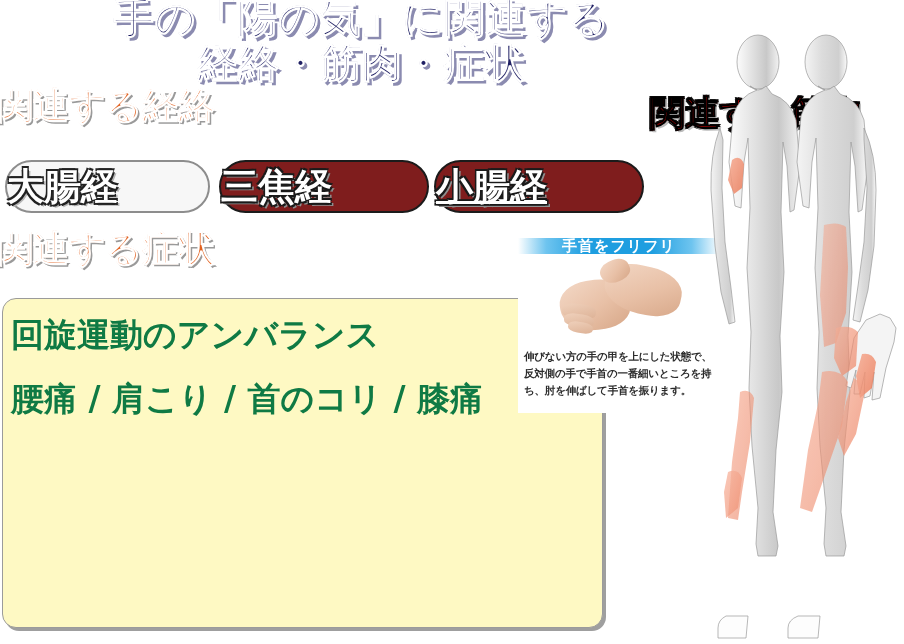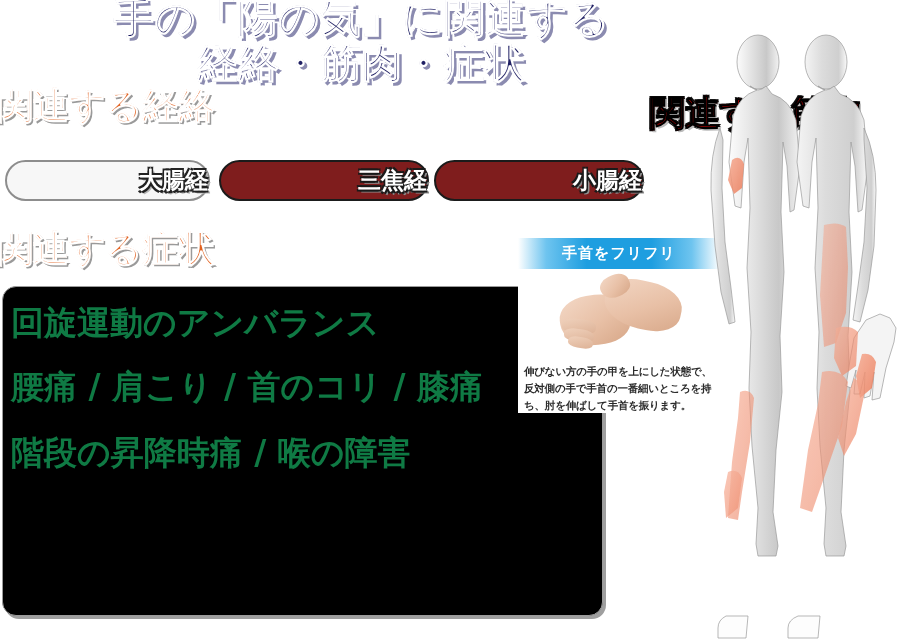--- a/index.html
+++ b/index.html
@@ -48,24 +48,24 @@
     color:#ee0000;white-space:nowrap;
     -webkit-text-stroke:1px #000000;
     text-shadow:
       2px 2px 0 #bdbdbd,
       -1.4px -1.4px 0 #111, 1.4px -1.4px 0 #111,
       -1.4px 1.4px 0 #111, 1.4px 1.4px 0 #111;
   }
 
   
   .btn{
-    position:absolute;top:160px;height:41px;
+    position:absolute;top:160px;height:53px;
     border-radius:27px;
-    display:flex;align-items:center;justify-content:flex-end;
-    font-size:23px;font-weight:bold;
+    display:flex;align-items:center;justify-content:flex-start;
+    font-size:37px;font-weight:bold;
     box-sizing:border-box;
     white-space:nowrap;
   }
   .btn.inactive{
     left:5px;width:205px;
     background:#f7f7f7;border:2px solid #8d8d8d;
     color:#ffffff;
     text-shadow:
       -1.6px -1.6px 0 #222, 1.6px -1.6px 0 #222,
       -1.6px 1.6px 0 #222, 1.6px 1.6px 0 #222,
@@ -73,53 +73,53 @@
   }
   .btn.active{
     background:#7f1d1d;border:2px solid #1b1b1b;
     color:#ffffff;
     text-shadow:
       -1.6px -1.6px 0 #1a1a1a, 1.6px -1.6px 0 #1a1a1a,
       -1.6px 1.6px 0 #1a1a1a, 1.6px 1.6px 0 #1a1a1a,
       3px 3px 0 #8f8f8f;
   }
   #btn-sanshou{left:219px;width:210px;}
-  #btn-shouchou{left:434px;width:210px;}
+  #btn-shouchou{left:434px;width:210px;text-decoration:underline;}
 
   
   .sym-box{
-    position:absolute;left:2px;top:286px;
+    position:absolute;left:2px;top:298px;
     width:601px;height:330px;
-    background:#000000;
+    background:#fef9c3;
     border:1px solid #9b9b9b;
     border-radius:14px;
     box-shadow:3px 3px 0 #9f9f9f;
     box-sizing:border-box;
     padding:10px 0 0 8px;
   }
   .sym-line{
     font-size:33px;font-weight:bold;
     color:#0f7a44;
     line-height:40px;
     margin:0 0 24px 0;
     white-space:nowrap;
     letter-spacing:0px;
   }
   #sym-0{margin-top:6px;}
-  #sym-1{margin-bottom:26px;}
+  #sym-1{margin-bottom:34px;}
 
   
   .ex-card{
     position:absolute;left:518px;top:238px;
     width:202px;height:175px;
     background:#ffffff;
     overflow:hidden;
   }
   .ex-head{
-    width:202px;height:31px;
+    width:202px;height:16px;
     background:linear-gradient(to right,#ffffff 0%,#6ec4ef 14%,#1e9ee0 34%,#1e9ee0 66%,#6ec4ef 86%,#ffffff 100%);
     display:flex;align-items:center;justify-content:center;
     color:#ffffff;font-size:15px;font-weight:bold;letter-spacing:1px;
   }
   .ex-photo{
     position:relative;width:202px;height:92px;
     background:#ffffff;
     overflow:hidden;
   }
   .ex-cap{
@@ -173,21 +173,20 @@
   <div class="btn active" id="btn-sanshou">
     <span>三焦経</span>
   </div>
   <div class="btn active" id="btn-shouchou">
     <span>小腸経</span>
   </div>
 
   <div class="sym-box">
     <div class="sym-line" id="sym-0">回旋運動のアンバランス</div>
     <div class="sym-line" id="sym-1">腰痛 / 肩こり / 首のコリ / 膝痛</div>
-    <div class="sym-line" id="sym-2">階段の昇降時痛 / 喉の障害</div>
   </div>
 
   <div class="ex-card">
     <div class="ex-head">
       <span>手首をフリフリ</span>
     </div>
     <div class="ex-photo">
       <div class="hands">
         <div class="palm h-back"></div>
         <div class="h-fing f1"></div>

